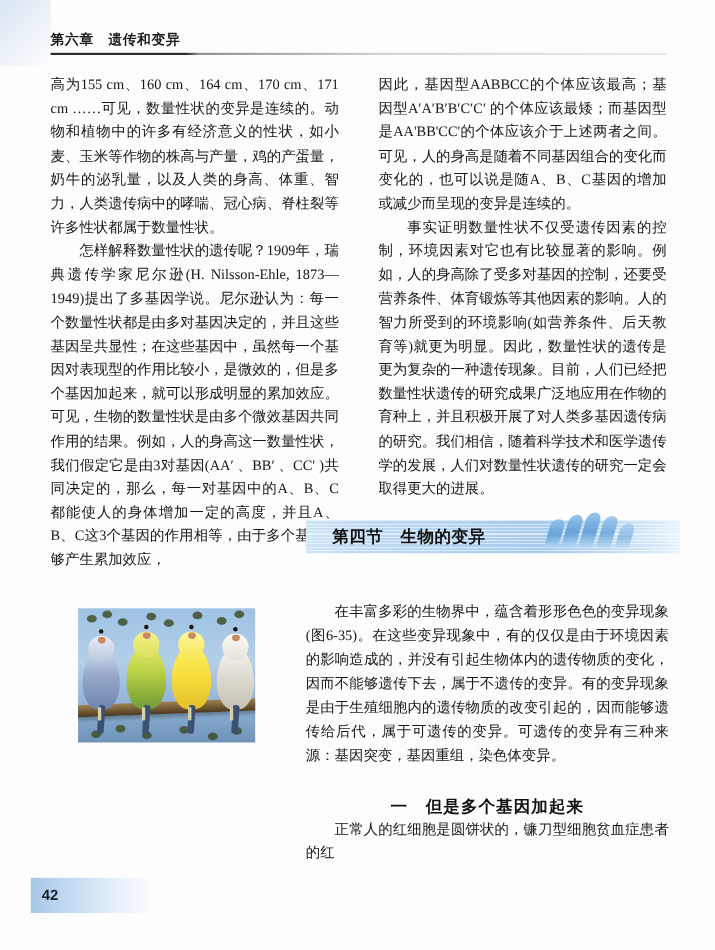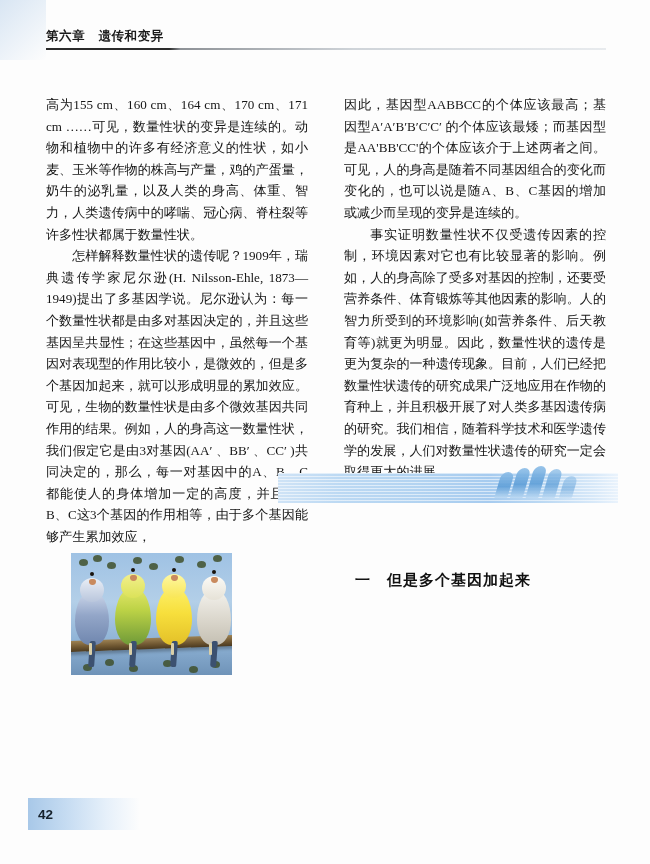--- a/index.html
+++ b/index.html
@@ -60,21 +60,20 @@
     position: absolute;
     left: 46px;
     top: 66px;
     width: 560px;
     height: 340px;
   }
   .col {
     position: absolute;
     top: 0;
     width: 262px;
-    margin-top: 28px;
   }
   .col-left  { left: 0; }
   .col-right { left: 298px; }
 
   p.body {
     margin: 0 0 0 0;
     font-size: 13.1px;
     line-height: 21.6px;
     text-align: justify;
     text-justify: inter-ideograph;
@@ -324,20 +323,21 @@
       <p class="body">高为155 cm、160 cm、164 cm、170 cm、171 cm ……可见，数量性状的变异是连续的。动物和植物中的许多有经济意义的性状，如小麦、玉米等作物的株高与产量，鸡的产蛋量，奶牛的泌乳量，以及人类的身高、体重、智力，人类遗传病中的哮喘、冠心病、脊柱裂等许多性状都属于数量性状。</p>
       <p class="body indent">怎样解释数量性状的遗传呢？1909年，瑞典遗传学家尼尔逊(H. Nilsson-Ehle, 1873—1949)提出了多基因学说。尼尔逊认为：每一个数量性状都是由多对基因决定的，并且这些基因呈共显性；在这些基因中，虽然每一个基因对表现型的作用比较小，是微效的，但是多个基因加起来，就可以形成明显的累加效应。可见，生物的数量性状是由多个微效基因共同作用的结果。例如，人的身高这一数量性状，我们假定它是由3对基因(AA′ 、BB′ 、CC′ )共同决定的，那么，每一对基因中的A、B、C都能使人的身体增加一定的高度，并且A、B、C这3个基因的作用相等，由于多个基因能够产生累加效应，</p>
     </div>
     <div class="col col-right">
       <p class="body">因此，基因型AABBCC的个体应该最高；基因型A′A′B′B′C′C′ 的个体应该最矮；而基因型是AA'BB'CC'的个体应该介于上述两者之间。可见，人的身高是随着不同基因组合的变化而变化的，也可以说是随A、B、C基因的增加或减少而呈现的变异是连续的。</p>
       <p class="body indent">事实证明数量性状不仅受遗传因素的控制，环境因素对它也有比较显著的影响。例如，人的身高除了受多对基因的控制，还要受营养条件、体育锻炼等其他因素的影响。人的智力所受到的环境影响(如营养条件、后天教育等)就更为明显。因此，数量性状的遗传是更为复杂的一种遗传现象。目前，人们已经把数量性状遗传的研究成果广泛地应用在作物的育种上，并且积极开展了对人类多基因遗传病的研究。我们相信，随着科学技术和医学遗传学的发展，人们对数量性状遗传的研究一定会取得更大的进展。</p>
     </div>
   </div>
 
   <div class="banner">
+    <div class="banner-title">第四节　生物的变异</div>
     <div class="banner-waves">
       <span></span>
         <span></span>
         <span></span>
         <span></span>
         <span></span>
     </div>
   </div>
 
   <div class="figure">
@@ -390,20 +390,22 @@
 
       <div class="foot" style="left:18px;"></div>
       <div class="foot" style="left:58px;"></div>
       <div class="foot" style="left:100px;"></div>
       <div class="foot" style="left:138px;"></div>
     </div>
 
   </div>
 
   <div class="lower-right">
+    <p class="body indent">在丰富多彩的生物界中，蕴含着形形色色的变异现象(图6-35)。在这些变异现象中，有的仅仅是由于环境因素的影响造成的，并没有引起生物体内的遗传物质的变化，因而不能够遗传下去，属于不遗传的变异。有的变异现象是由于生殖细胞内的遗传物质的改变引起的，因而能够遗传给后代，属于可遗传的变异。可遗传的变异有三种来源：基因突变，基因重组，染色体变异。</p>
     <div class="sub-heading">一　但是多个基因加起来</div>
+    <p class="body indent tail-para">正常人的红细胞是圆饼状的，镰刀型细胞贫血症患者的红</p>
   </div>
 
   <div class="folio">
     <div class="folio-num">42</div>
   </div>
 
 </div>
 
 </body></html>

